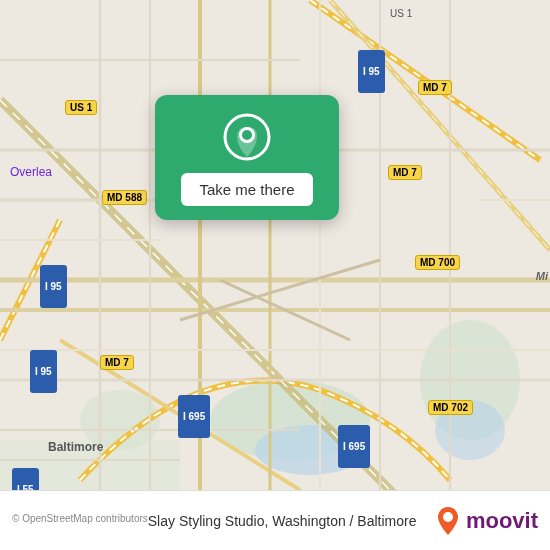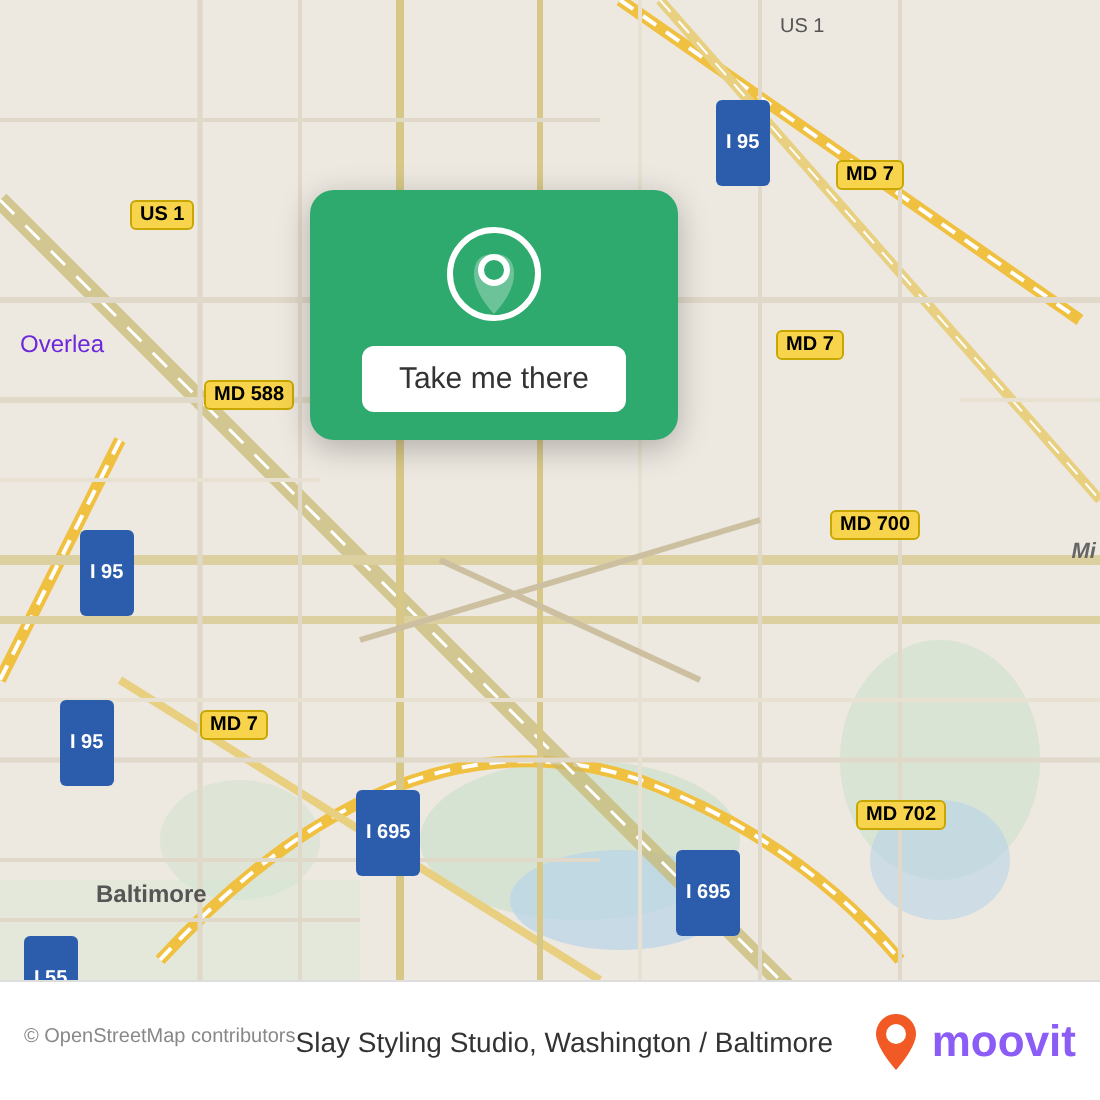--- a/index.html
+++ b/index.html
@@ -115,21 +115,21 @@
     .moovit-logo {
       display: flex;
       align-items: center;
       gap: 6px;
       margin-left: auto;
     }
 
     .moovit-text {
       font-size: 22px;
       font-weight: bold;
-      color: #8b5cf6;
+      color: #701a75;
     }
 
     .moovit-pin {
       width: 24px;
       height: 28px;
     }
 
     .bottom-info {
       display: flex;
     }

